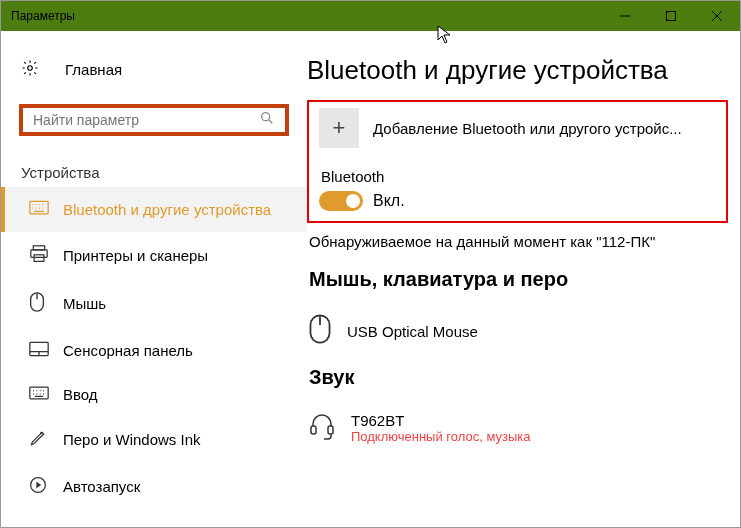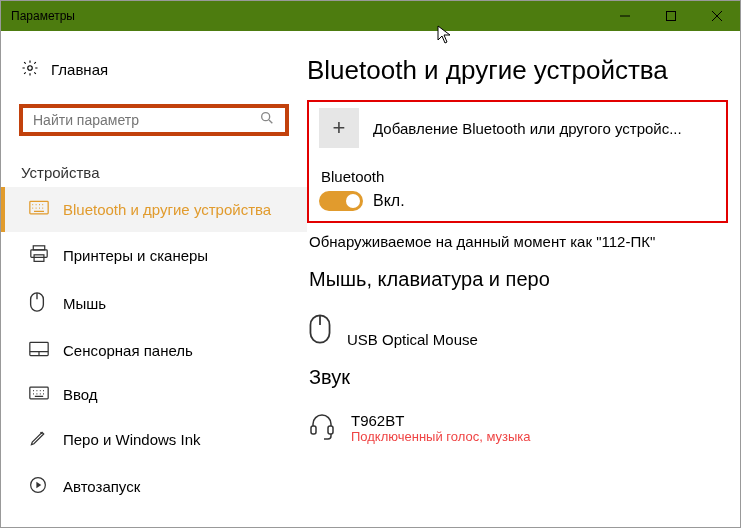--- a/index.html
+++ b/index.html
@@ -3,41 +3,41 @@
   <meta charset="utf-8">
   <style>
     * { margin: 0; padding: 0; box-sizing: border-box; font-family: "Segoe UI", Tahoma, sans-serif; }
     body { width: 741px; height: 528px; background: #fff; border: 1px solid #999; overflow: hidden; position: relative; }
     .titlebar { height: 30px; background: #4d7c0f; display: flex; align-items: center; padding: 0 0 0 10px; color: #000; font-size: 12px; }
     .titlebar .spacer { flex: 1; }
     .titlebar .tb-btn { width: 46px; height: 30px; display: flex; align-items: center; justify-content: center; font-size: 13px; cursor: default; }
     .cursor { position: absolute; left: 436px; top: 24px; z-index: 100; pointer-events: none; }
     .page { display: flex; height: calc(100% - 30px); }
     .sidebar { width: 306px; padding: 18px 0 0 0; }
-    .home { display: flex; align-items: center; padding: 10px 20px; font-size: 15px; gap: 12px; margin-bottom: 14px; }
+    .home { display: flex; align-items: center; padding: 10px 20px; font-size: 15px; gap: 26px; margin-bottom: 14px; }
     .search { margin: 0 18px 18px 18px; height: 32px; border: 4px solid #c2410c; display: flex; align-items: center; padding: 0 10px; position: relative; }
     .search input { border: 0; outline: 0; flex: 1; font-size: 14px; background: transparent; }
     .search .mag { position: absolute; right: 10px; opacity: .7; }
     .group-title { padding: 10px 20px 6px 20px; font-size: 15px; color: #333; }
     .nav-item { display: flex; align-items: center; gap: 14px; padding: 13px 20px 13px 24px; font-size: 15px; border-left: 4px solid transparent; }
     .nav-item.active { color: #e19b2d; border-left-color: #e19b2d; background: #f3f3f3; }
     .nav-item svg, .nav-item .ico { flex: 0 0 20px; }
     .main { flex: 1; padding: 18px 0 0 0; }
     .h1 { font-size: 26px; font-weight: 400; margin: 6px 0 14px 0; }
     .highlight { border: 2px solid #e20000; margin: 0 12px 10px 0; padding: 6px 10px 10px 10px; }
     .add-row { display: flex; align-items: center; gap: 14px; }
     .plus-box { width: 40px; height: 40px; background: #e6e6e6; display: flex; align-items: center; justify-content: center; font-size: 22px; color: #444; font-weight: 300; }
     .add-label { font-size: 15px; }
     .section-label { font-size: 15px; margin: 20px 0 6px 2px; }
     .toggle-row { display: flex; align-items: center; gap: 10px; }
     .toggle { width: 44px; height: 20px; border-radius: 10px; background: #e19b2d; position: relative; }
     .toggle::after { content: ""; position: absolute; right: 3px; top: 3px; width: 14px; height: 14px; background: #fff; border-radius: 50%; }
     .discover { font-size: 15px; margin: 0 0 18px 2px; }
-    .h2 { font-size: 20px; font-weight: 400; margin: 0 0 10px 2px; }
-    .device { display: flex; align-items: flex-end; gap: 16px; padding: 4px 8px 18px 2px; margin-top: 19px; }
+    .h2 { font-size: 20px; font-weight: 700; margin: 0 0 10px 2px; }
+    .device { display: flex; align-items: center; gap: 16px; padding: 4px 8px 18px 2px; margin-top: 19px; }
     .device .dname { font-size: 15px; }
     .device .dsub { font-size: 13px; color: #ef4444; }
   </style>
 </head>
 <body>
 
 <div class="titlebar">
   <span>Параметры</span>
   <span class="spacer"></span>
   <span class="tb-btn">

